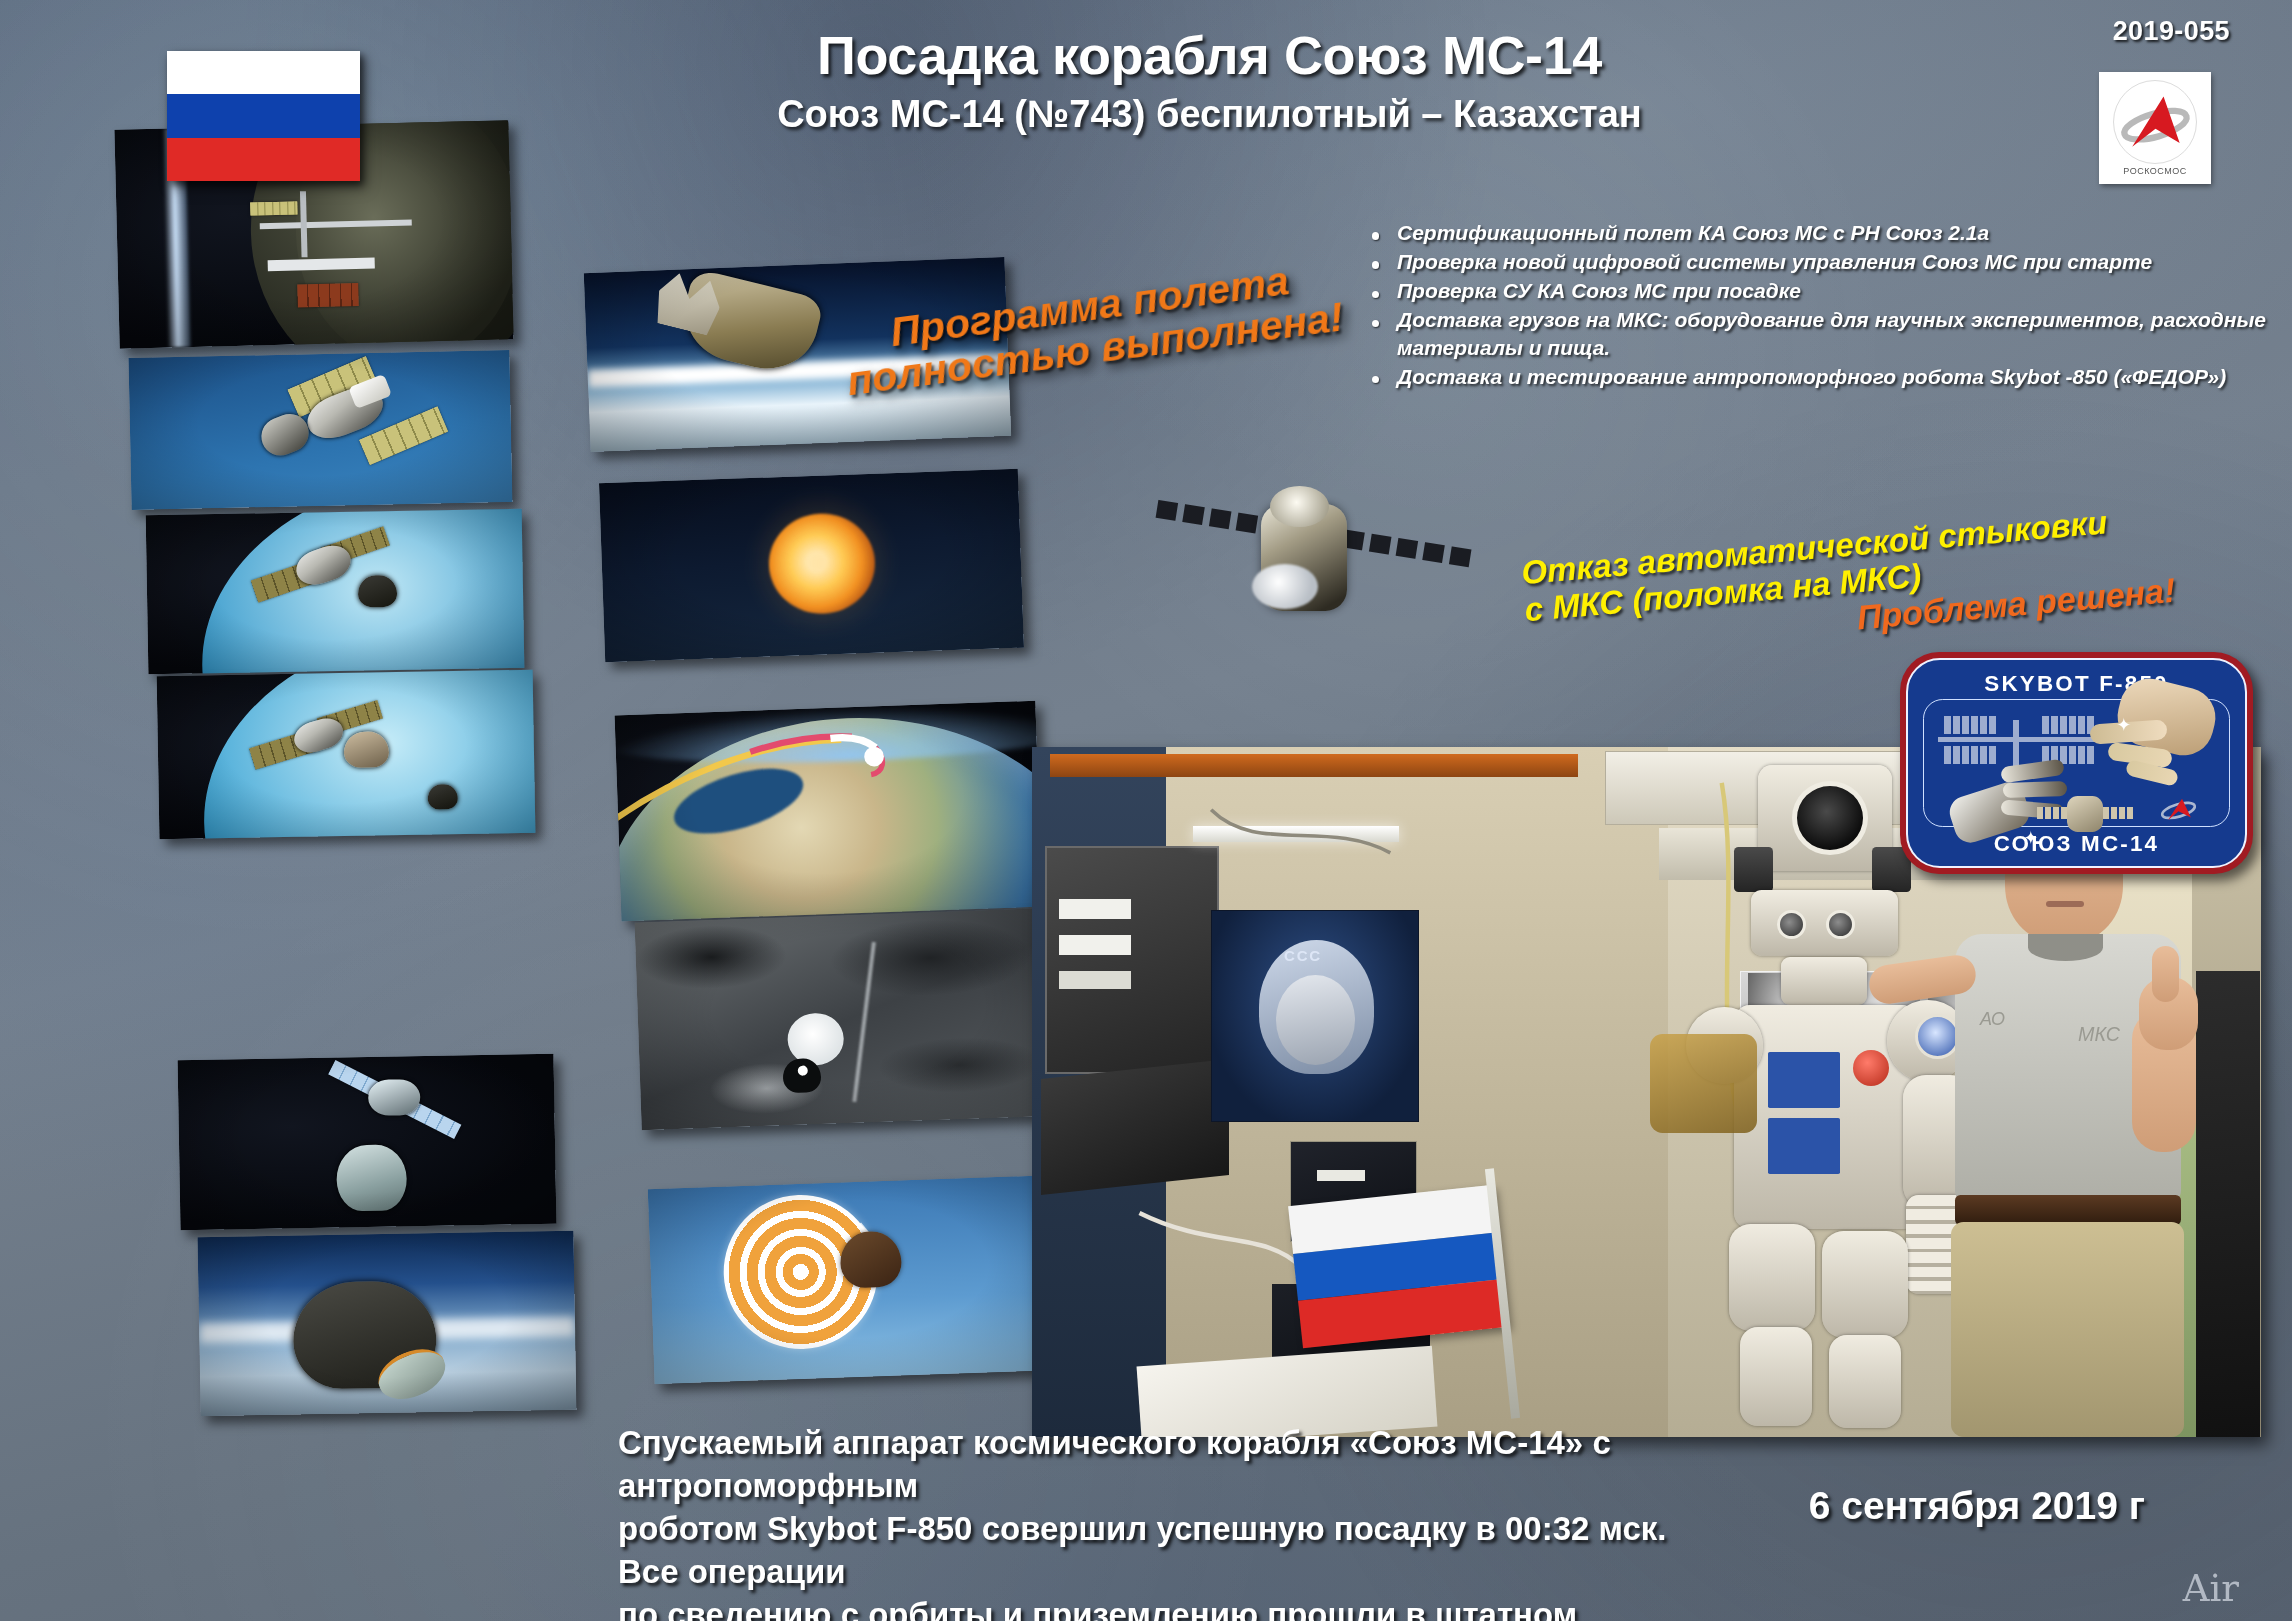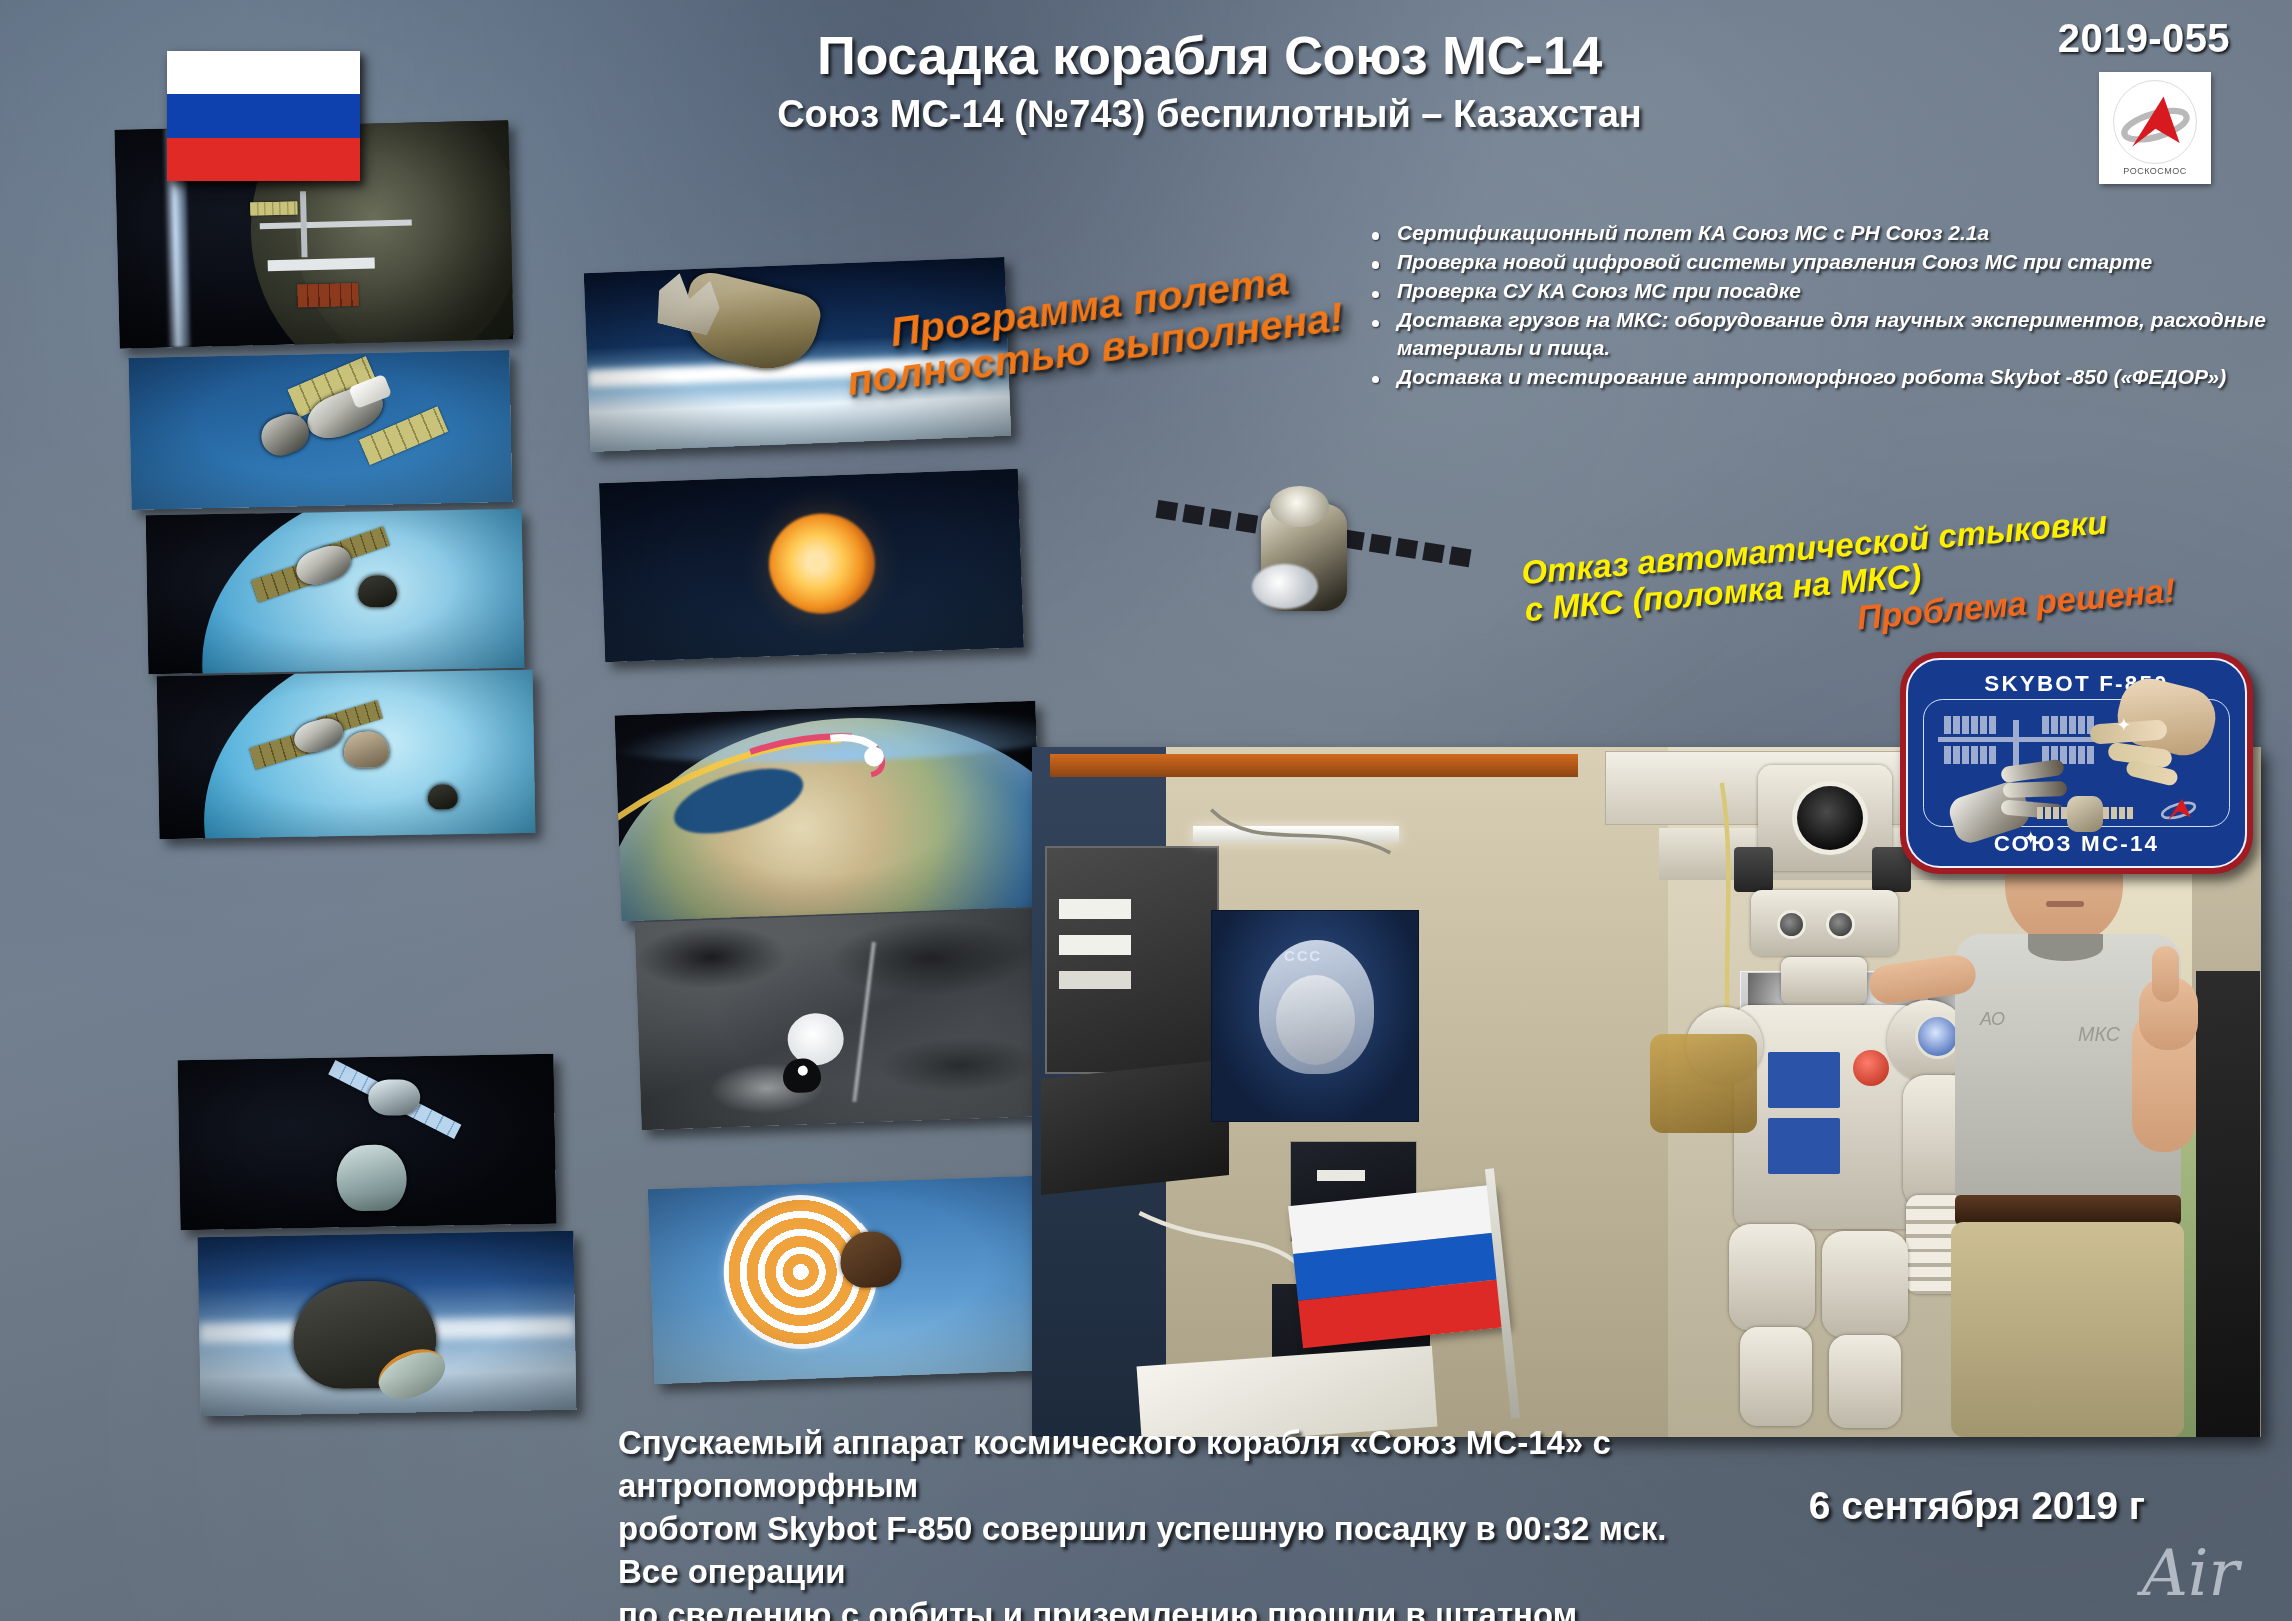--- a/index.html
+++ b/index.html
@@ -33,21 +33,21 @@
   #title-block{position:absolute;left:681px;top:27px;width:1057px;text-align:center;z-index:40;}
   #main-title{
     font-size:54px;font-weight:bold;color:#fff;letter-spacing:-0.4px;
     text-shadow:2.7px 2.7px 3.6px rgba(0,0,0,.75);line-height:1.05;white-space:nowrap;
   }
   #sub-title{
     margin-top:9px;font-size:38px;font-weight:bold;color:#fff;
     text-shadow:2.7px 2.7px 3.6px rgba(0,0,0,.7);white-space:nowrap;
   }
   #doc-code{
-    position:absolute;right:63px;top:16px;font-size:40px;font-weight:bold;color:#fff;
+    position:absolute;right:63px;top:16px;font-size:27px;font-weight:bold;color:#fff;
     text-shadow:1.8px 1.8px 2.7px rgba(0,0,0,.8);z-index:40;letter-spacing:0.4px;
   }
   #roscosmos-badge{
     position:absolute;right:82px;top:72px;width:112px;height:112px;background:#fff;z-index:40;
     box-shadow:1.8px 2.7px 5.4px rgba(0,0,0,.45);display:flex;flex-direction:column;
     align-items:center;justify-content:center;
   }
   #roscosmos-badge .ring{
     width:82px;height:82px;border-radius:50%;border:0.9px solid #dcdcdc;position:relative;
     display:flex;align-items:center;justify-content:center;
@@ -161,21 +161,21 @@
     position:absolute;left:618px;top:1422px;width:1057px;z-index:45;
     color:#fff;font-size:33px;font-weight:bold;line-height:1.30;
     text-shadow:2.7px 2.7px 3.6px rgba(0,0,0,.8);font-stretch:condensed;
   }
   #date-stamp{
     position:absolute;right:148px;bottom:94px;z-index:45;color:#fff;
     font-size:39px;font-weight:bold;text-shadow:2.7px 2.7px 3.6px rgba(0,0,0,.8);
   }
   #signature{
     position:absolute;right:54px;bottom:12.5px;z-index:45;color:rgba(235,240,248,.62);
-    font-family:"DejaVu Serif",serif;font-style:italic;font-size:64px;
+    font-family:"DejaVu Serif",serif;font-size:37px;
   }
 </style>
 </head>
 <body>
 
 <div id="poster">
 
   <div class="tile" style="left:117px;top:125px;width:394px;height:219px;transform:rotate(-1.4deg);">
     <div class="bg space-black"></div>
 

